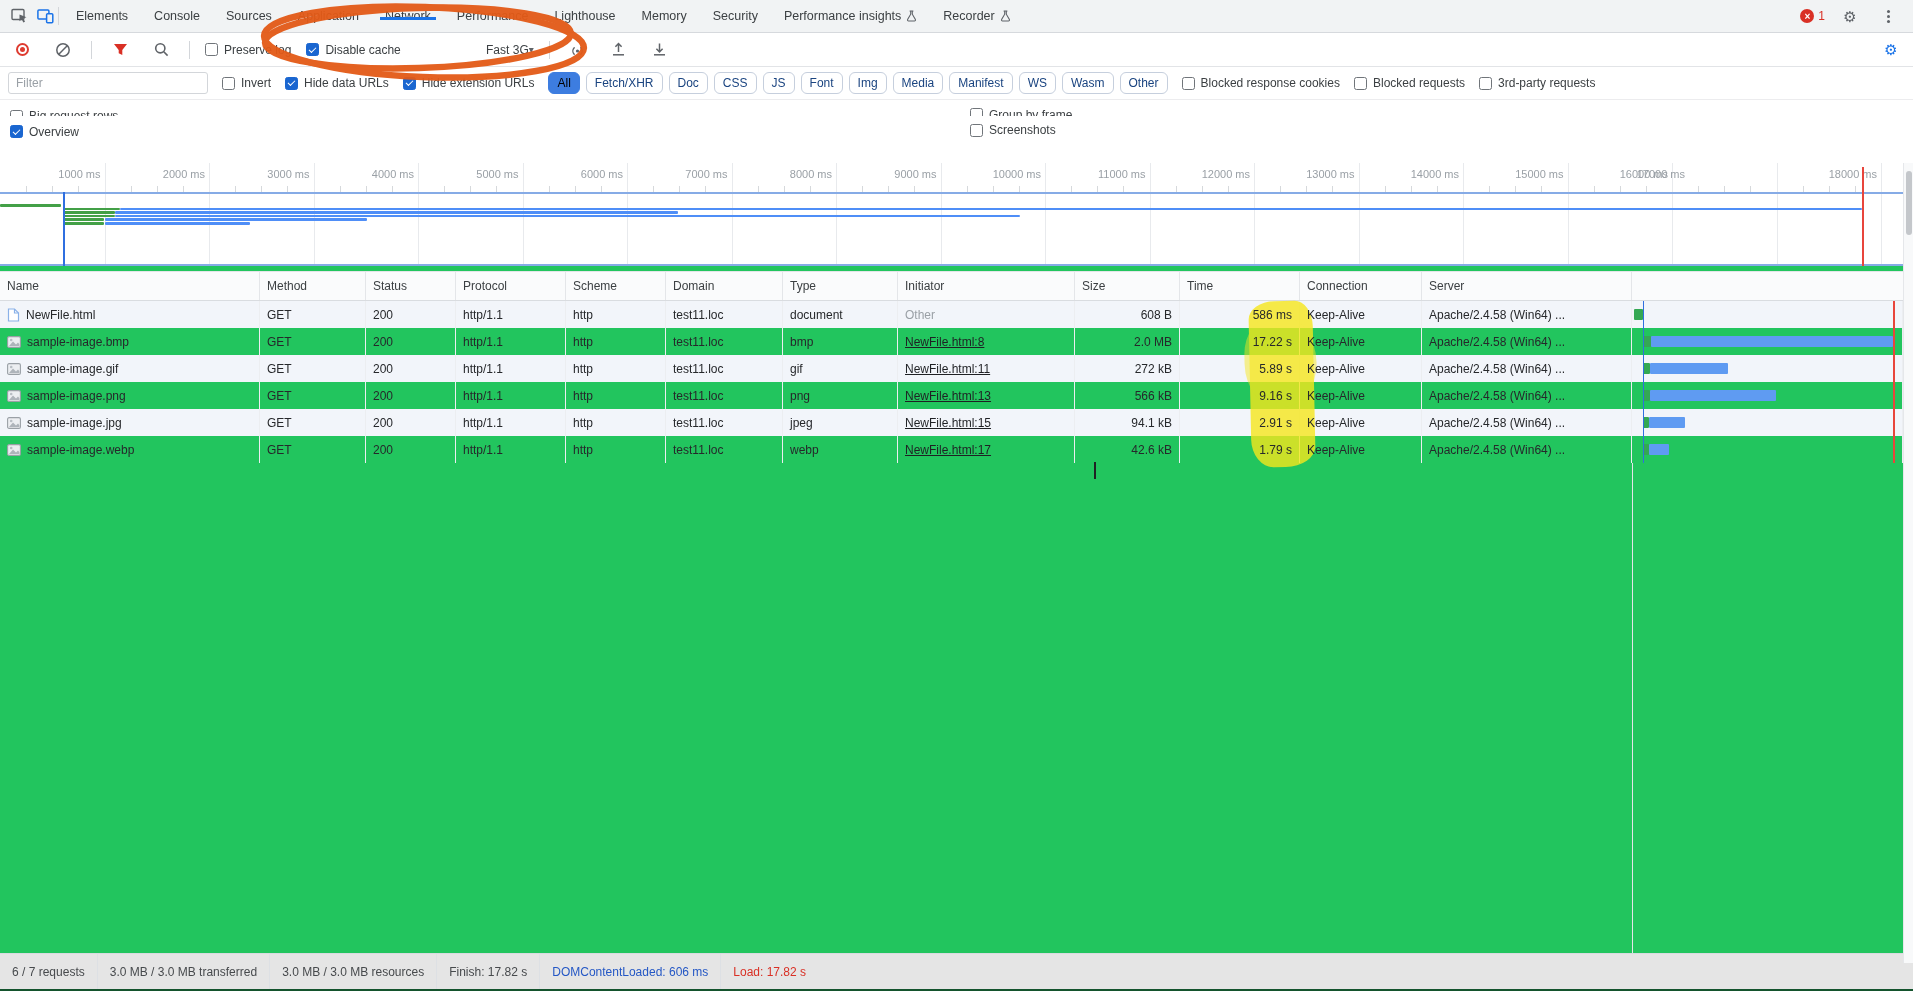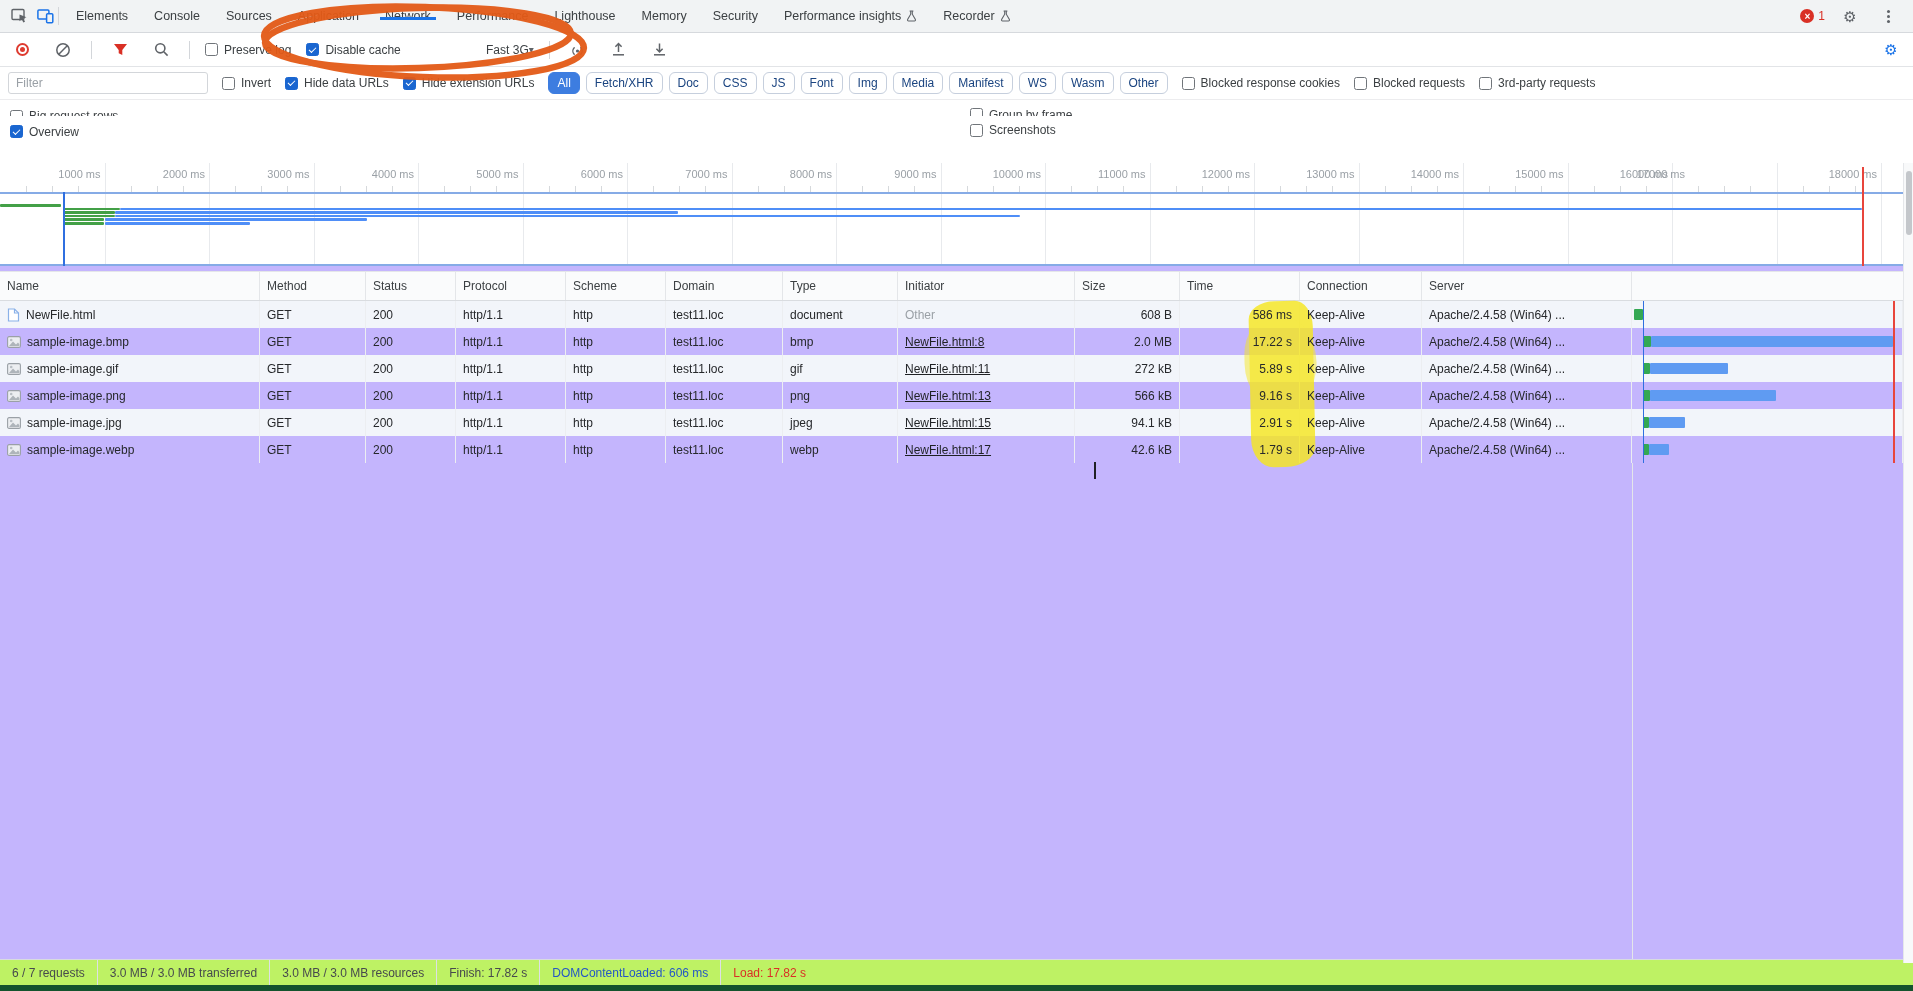--- a/index.html
+++ b/index.html
@@ -43,21 +43,21 @@
 
   
   .filterbar { position:absolute; top:67px; left:0; right:0; height:33px; background:#fff;
     border-bottom:1px solid #ececee; display:flex; align-items:center; gap:14px; padding:0 8px; }
   .filter-input { width:200px; height:22px; border:1px solid #d3d6da; border-radius:3px;
     font-size:12px; padding:0 7px; color:#202124; outline:none; font-family:inherit; }
   .filter-input::placeholder { color:#9aa0a6; }
   .pills { display:flex; align-items:center; gap:6px; }
   .pill { padding:3px 8px; border:1px solid #c6cfdd; border-radius:6px; font-size:12px;
     color:#1a4480; background:#fff; white-space:nowrap; cursor:pointer; }
-  .pill.selected { background:#3d7de0; border-color:#3d7de0; color:#ffffff; }
+  .pill.selected { background:#3d7de0; border-color:#3d7de0; color:#000000; }
 
   
   .optrow { position:absolute; left:0; right:0; display:flex; align-items:center; padding:0 10px; background:#fff; }
   .optrow1 { top:100px; height:32px; }
   .optrow2 { top:116px; height:31px;text-align:center; }
   .opt-right { position:absolute; left:970px; }
 
   
   .timeline { position:absolute; top:163px; left:0; right:10px; height:103px; background:#fff; overflow:hidden; }
   .gl { position:absolute; top:0; bottom:0; width:1px; background:#e8eaed; }
@@ -66,21 +66,21 @@
   .mt { position:absolute; top:23px; height:6px; width:1px; background:#d6d9dc; }
   .ov-border { position:absolute; left:0; right:0; height:2px; background:#86abe6; z-index:2; }
   .ov-border.top { top:29px; } .ov-border.bottom { bottom:0; }
   .ov-seg { position:absolute; height:2.6px; border-radius:1px; z-index:1; }
   .ov-seg.green { background:#43a047; } .ov-seg.blue { background:#4f8ef7; }
   .ev-line { position:absolute; width:2px; z-index:3; }
   .ev-line.dcl { top:29px; bottom:0; background:#2f6fe0; }
   .ev-line.load { top:4px; bottom:0; background:#e8453c; }
 
   
-  .table-region { position:absolute; top:266px; bottom:28px; left:0; right:10px; background:#c4b5fd; }
+  .table-region { position:absolute; top:266px; bottom:28px; left:0; right:10px; background:#22c55e; }
   .colw-0{width:260px}.colw-1{width:106px}.colw-2{width:90px}.colw-3{width:110px}.colw-4{width:100px}
   .colw-5{width:117px}.colw-6{width:115px}.colw-7{width:177px}.colw-8{width:105px}.colw-9{width:120px}
   .colw-10{width:122px}.colw-11{width:210px}.colw-12{width:271px}
   .thead { display:flex; margin-top:5px; height:30px; background:#fafbfc;
     border-top:1px solid #e4e6e9; border-bottom:1px solid #d9dce0; }
   .hcell { display:flex; align-items:center; justify-content:space-between; padding:0 7px;
     font-size:12px; color:#3c4043; border-right:1px solid #e4e6e9; flex:none; overflow:hidden; white-space:nowrap; cursor:pointer; }
   .sort-arrow { font-size:8px; color:#5f6368; }
   .trow { display:flex; height:27px; cursor:default; }
   .trow.odd { background:#f2f5fa; }
@@ -98,22 +98,22 @@
     transform:rotate(-1.2deg); border-radius:26px 18px 30px 22px / 18px 26px 20px 28px;
     z-index:3; pointer-events:none; }
   .yellow-highlight::after { content:""; position:absolute; left:-5px; top:14px; width:72px; height:92px;
     background:inherit; opacity:.6; border-radius:45% 55% 50% 50%; }
   .wf-col-extend { position:absolute; left:1632px; top:197px; bottom:0; width:1px; background:#e4e6e9; }
   .wf-ev { position:absolute; top:35px; height:162px; width:1.5px; z-index:2; }
   .wf-ev.dcl { background:#2f6fe0; } .wf-ev.load { background:#e8453c; }
   .cursor-artifact { position:absolute; left:1094px; top:196px; width:1.5px; height:17px; background:#202124; }
 
   
-  .statusbar { position:absolute; left:0; right:0; bottom:0; height:32px; background:#bef264;
-    border-top:1px solid #d8dbe0; border-bottom:6px solid #14532d; display:flex; align-items:center; font-size:12px; color:#474a4d; }
+  .statusbar { position:absolute; left:0; right:0; bottom:0; height:38px; background:#e5e5e5;
+    border-top:1px solid #d8dbe0; border-bottom:2px solid #14532d; display:flex; align-items:center; font-size:12px; color:#474a4d; }
   .foot { padding:0 12px; height:100%; display:flex; align-items:center; border-right:1px solid #dde0e4; white-space:nowrap; }
   .foot.blue { color:#2457c5; } .foot.red { color:#d93025; } .foot:last-child { border-right:none;text-align:right; }
 
   
   .scrollbar { position:absolute; right:0; top:163px; bottom:28px; width:10px; background:#f8f9fa; border-left:1px solid #e5e7ea; }
   .scroll-thumb { position:absolute; top:8px; left:2px; width:6px; height:64px; background:#c4c7cb; border-radius:3px; }
 
   
   .annotation-svg { position:absolute; left:0; top:0; z-index:50; pointer-events:none; }
 </style>

